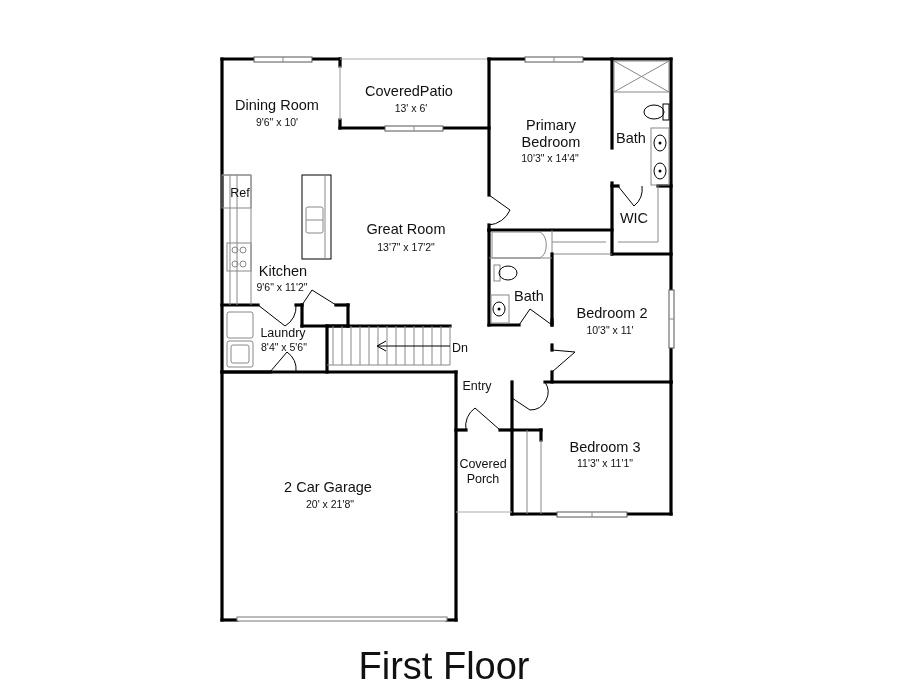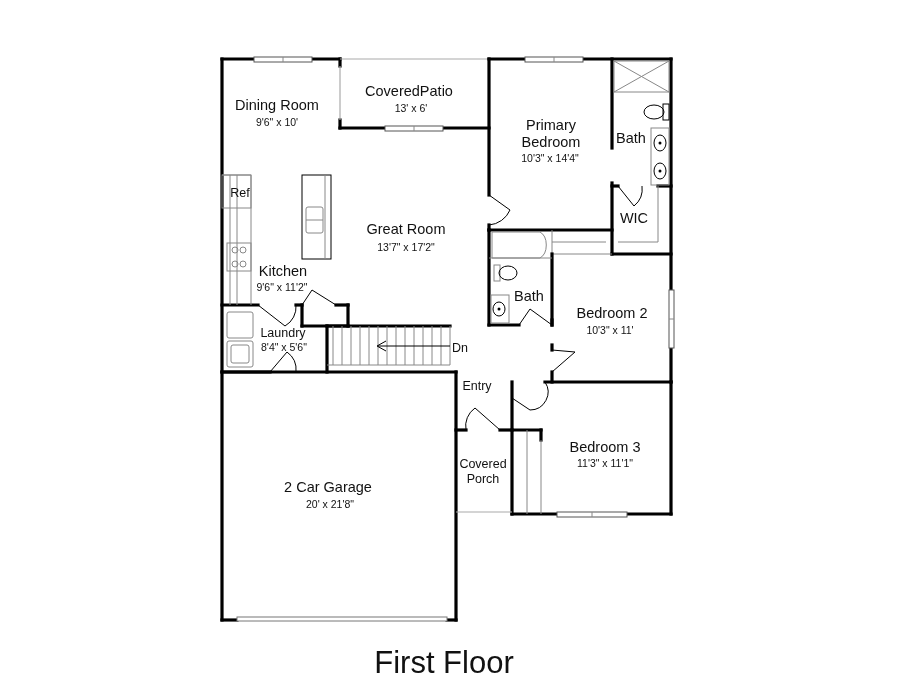--- a/index.html
+++ b/index.html
@@ -6,21 +6,21 @@
     body { width: 900px; height: 695px; position: relative; overflow: hidden; font-family: "Liberation Sans", sans-serif; }
     svg { position: absolute; left: 0; top: 0; }
     .wall { stroke: #000; stroke-width: 3.2; fill: none; stroke-linecap: square; }
     .thin { stroke: #000; stroke-width: 1; fill: none; }
     .grey { stroke: #888; stroke-width: 1; fill: none; }
     .lightgrey { stroke: #aaa; stroke-width: 1.2; fill: none; }
     .win { fill: #fff; stroke: #555; stroke-width: 1; }
     .room-name { font-size: 14.5px; fill: #111; text-anchor: middle; font-family: "Liberation Sans", sans-serif; }
     .room-dim { font-size: 10.5px; fill: #111; text-anchor: middle; font-family: "Liberation Sans", sans-serif; }
     .label-sm { font-size: 12.5px; fill: #111; text-anchor: middle; font-family: "Liberation Sans", sans-serif; }
-    .title { position: absolute; left: 0; width: 900px; text-align: center; top: 645px; font-size: 31px; color: #111; font-family: "Liberation Sans", sans-serif; }
+    .title { position: absolute; left: 0; width: 900px; text-align: center; top: 645px; font-size: 38px; color: #111; font-family: "Liberation Sans", sans-serif; }
     .title span { margin-left: -12px; }
   </style>
 </head>
 <body>
 
 <svg width="900" height="695" viewBox="0 0 900 695" xmlns="http://www.w3.org/2000/svg">
 
   <g>
 
     <line class="wall" x1="222" y1="59" x2="222" y2="620"></line>

